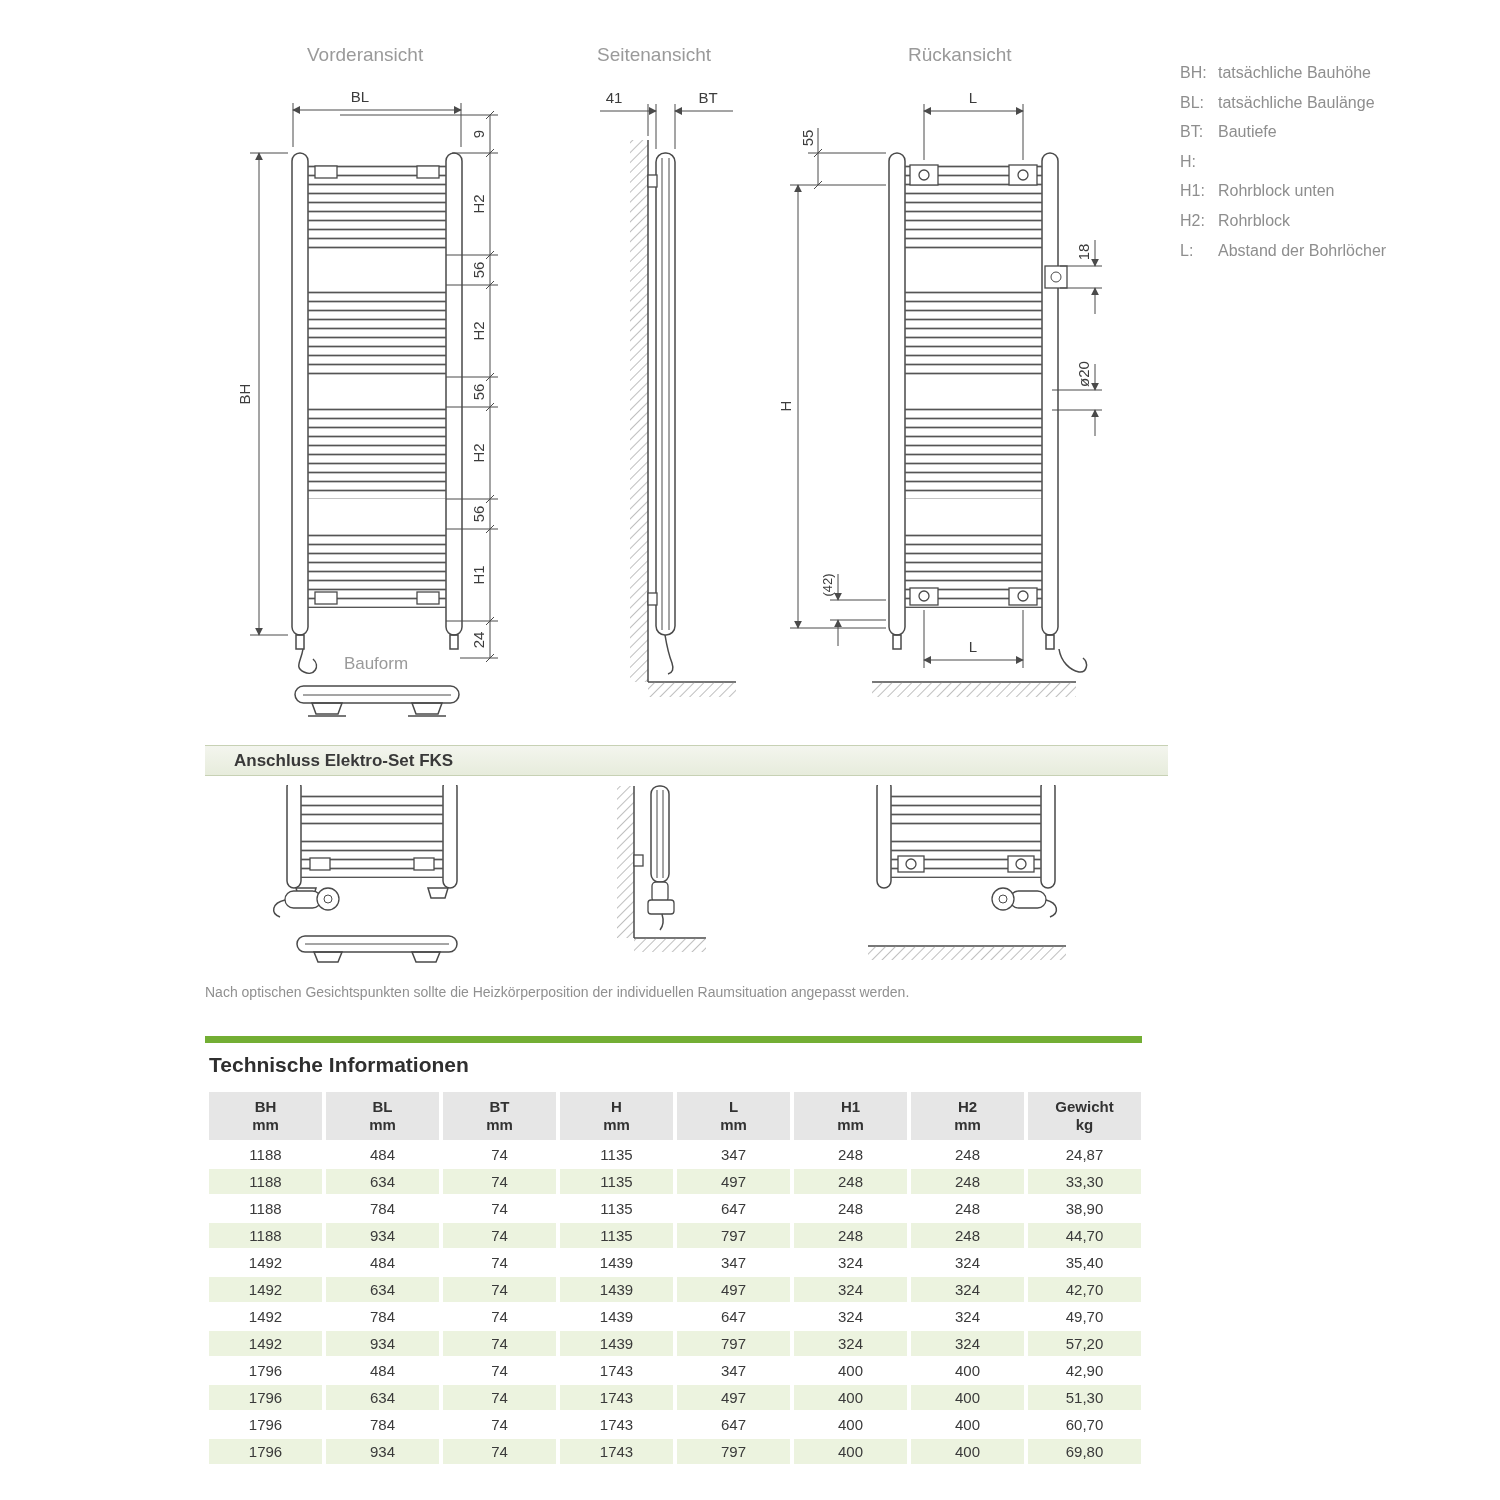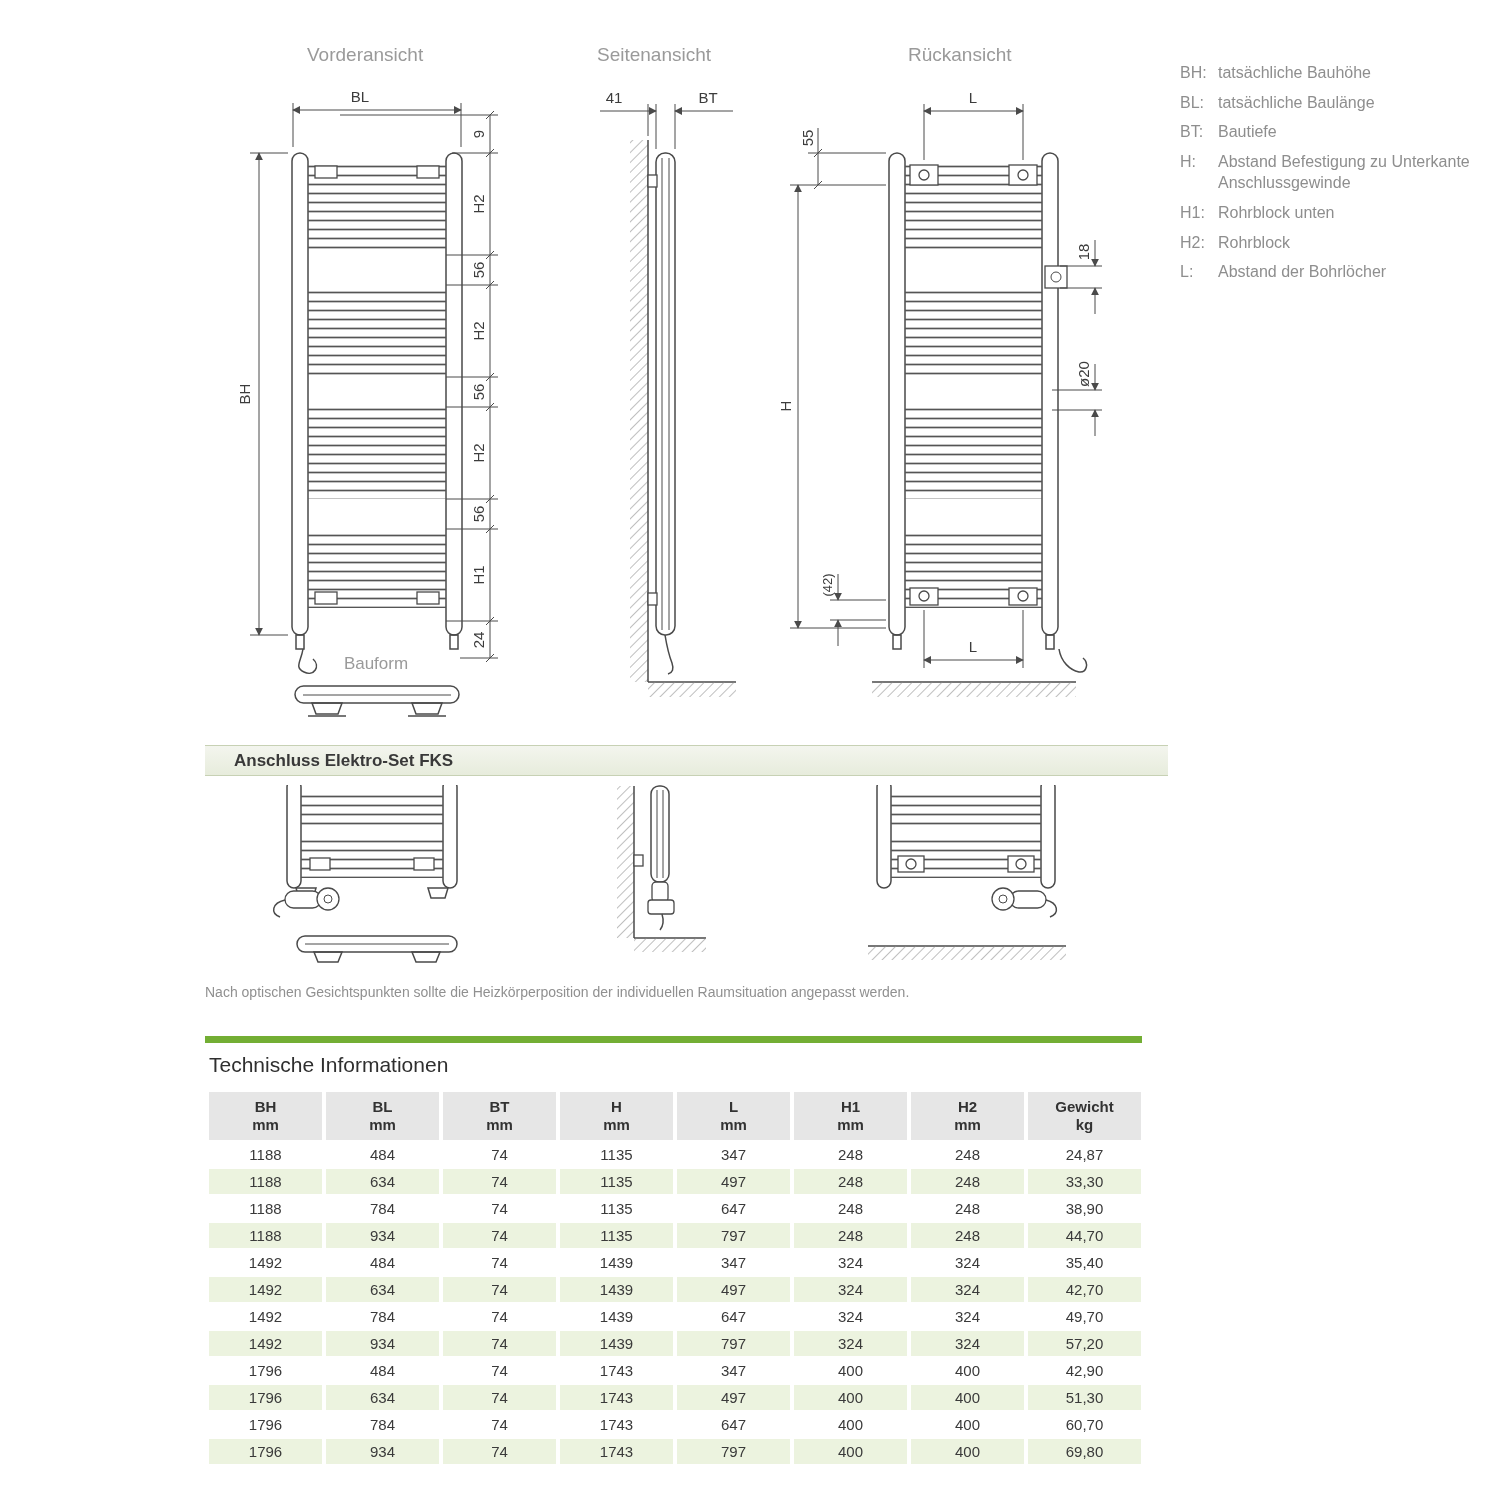--- a/index.html
+++ b/index.html
@@ -32,21 +32,21 @@
 
   .section-band { position:absolute; left:205px; top:745px; width:963px; height:31px;
                   background:linear-gradient(#f3f5ee,#e7ecdc);
                   border-top:1px solid #c7d1b4; border-bottom:1px solid #c7d1b4;
                   display:flex; align-items:center; padding-left:13px; }
   .section-band span { font-size:17px; font-weight:bold; color:#393939;margin-left:16px; }
 
   .note { position:absolute; left:205px; top:984px; font-size:14px; color:#909090; }
 
   .green-bar { position:absolute; left:205px; top:1036px; width:937px; height:7px; background:#73ae34; }
-  .tech-title { position:absolute; left:209px; top:1053px; font-size:21px; font-weight:normal; color:#2f2f2f; }
+  .tech-title { position:absolute; left:209px; top:1053px; font-size:21px; font-weight:bold; color:#2f2f2f; }
 
   .tech-table { position:absolute; left:205px; top:1090px; width:940px;
                 border-collapse:separate; border-spacing:4px 2px; table-layout:fixed; }
   .tech-table th { background:#e6e6e6; font-size:15px; font-weight:bold;
                    padding:6px 0; text-align:center; color:#333; }
   .tech-table th div { line-height:18px; }
   .tech-table td { background:#ffffff; font-size:15px; padding:4px 0;
                    text-align:center; color:#3a3a3a; line-height:17px; }
   .tech-table tr.alt td { background:#ecf3df; }
 </style>
@@ -67,21 +67,20 @@
       <div class="legend-row">
         <span class="legend-key">BL:</span>
         <span class="legend-text">tatsächliche Baulänge</span>
       </div>
       <div class="legend-row">
         <span class="legend-key">BT:</span>
         <span class="legend-text">Bautiefe</span>
       </div>
       <div class="legend-row">
         <span class="legend-key">H:</span>
-        <span class="legend-text">Abstand Befestigung zu Unterkante Anschlussgewinde</span>
       </div>
       <div class="legend-row">
         <span class="legend-key">H1:</span>
         <span class="legend-text">Rohrblock unten</span>
       </div>
       <div class="legend-row">
         <span class="legend-key">H2:</span>
         <span class="legend-text">Rohrblock</span>
       </div>
       <div class="legend-row">

